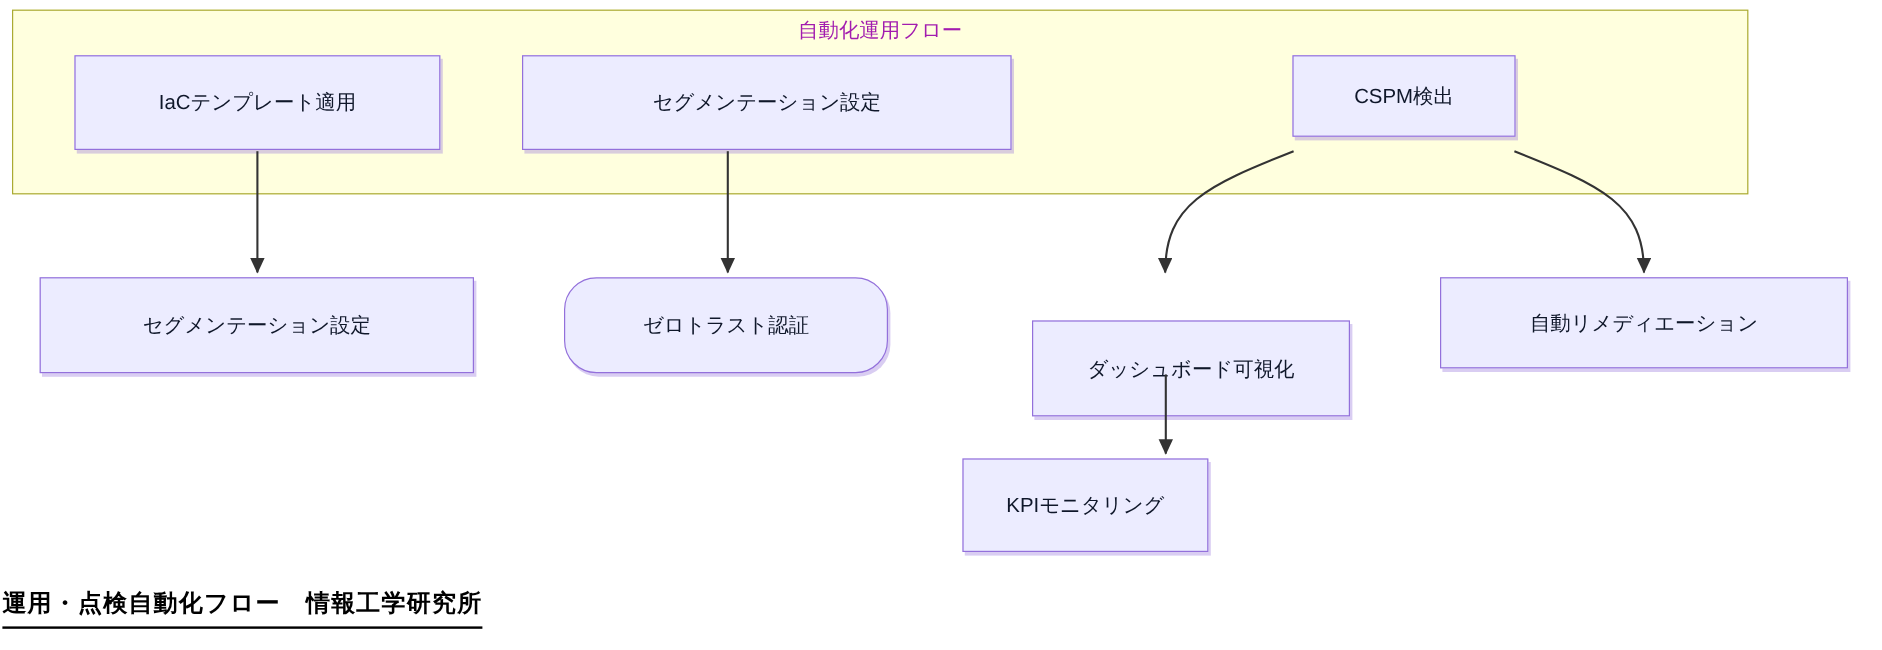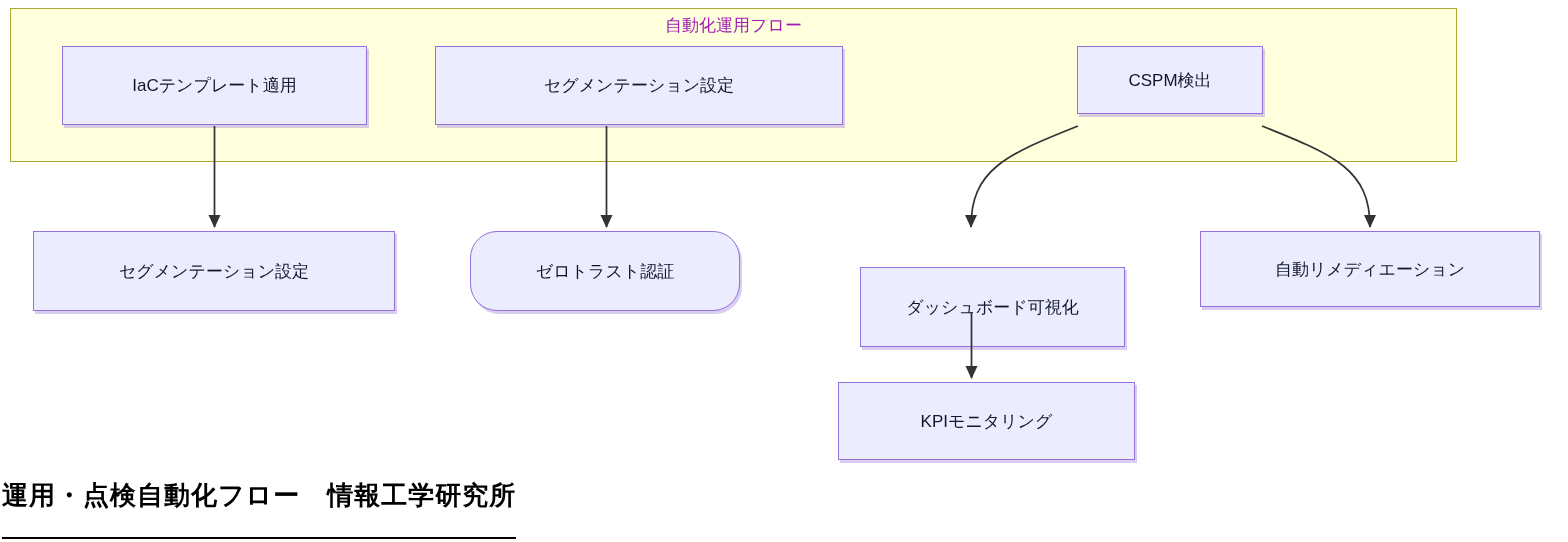--- a/index.html
+++ b/index.html
@@ -48,41 +48,41 @@
     white-space: nowrap;
     z-index: 2;
   }
   .node-iac  { left: 62px;   top: 46px;  width: 305px; height: 79px; }
   .node-seg  { left: 435px;  top: 46px;  width: 408px; height: 79px; }
   .node-cspm { left: 1077px; top: 46px;  width: 186px; height: 68px; }
   .node-pr   { left: 33px;   top: 231px; width: 362px; height: 80px; }
   .node-zt   { left: 470px;  top: 231px; width: 270px; height: 80px; border-radius: 27px; }
   .node-dash { left: 860px;  top: 231px; width: 265px; height: 80px; margin-top: 36px; }
   .node-rem  { left: 1200px; top: 231px; width: 340px; height: 76px; }
-  .node-kpi  { left: 838px;  top: 382px; width: 297px; height: 78px; }
+  .node-kpi  { left: 802px;  top: 382px; width: 205px; height: 78px; }
   .edges {
     position: absolute;
     left: 0;
     top: 0;
     width: 1568px;
     height: 542px;
     z-index: 3;
     pointer-events: none;
   }
   .footer-title {
     position: absolute;
     left: 2px;
-    top: 478px;
-    font-size: 26px;
+    top: 489px;
+    font-size: 20px;
     font-weight: bold;
     color: #000000;
     letter-spacing: 1px;
     white-space: nowrap;
     border-bottom: 2.5px solid #000000;
-    padding-bottom: 24px;
+    padding-bottom: 6px;
     z-index: 4;
   }
 </style>
 </head>
 <body>
 
 <div class="canvas">
 
   <div class="cluster">
     <div class="cluster-label">自動化運用フロー</div>

